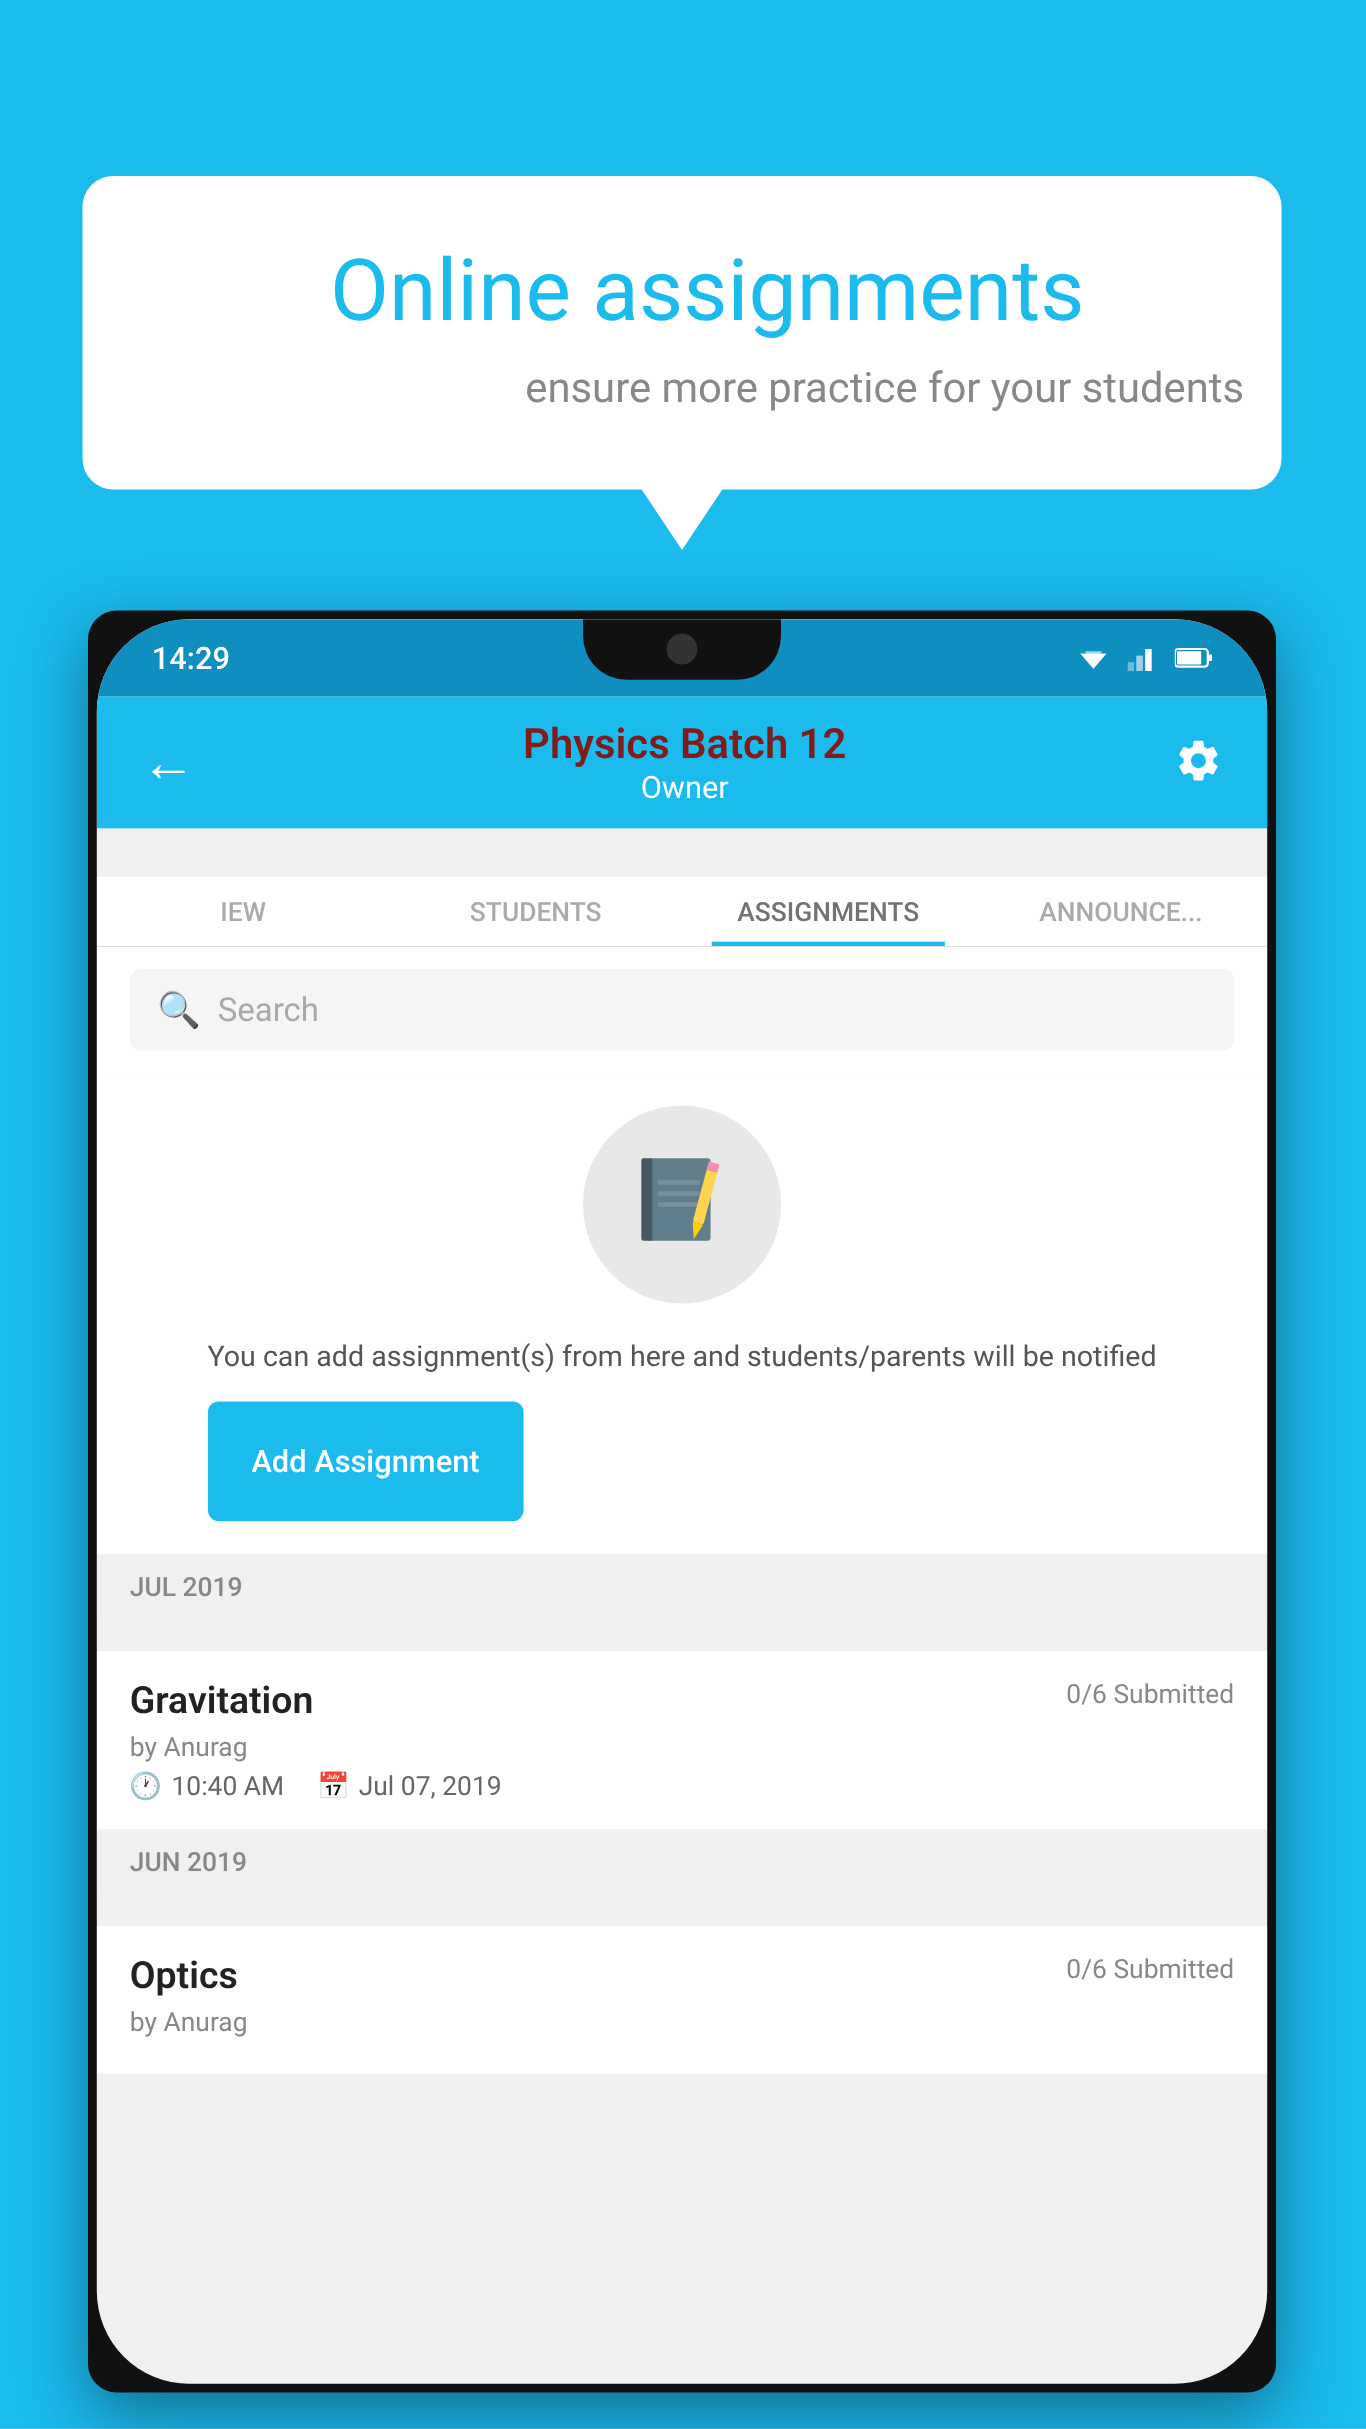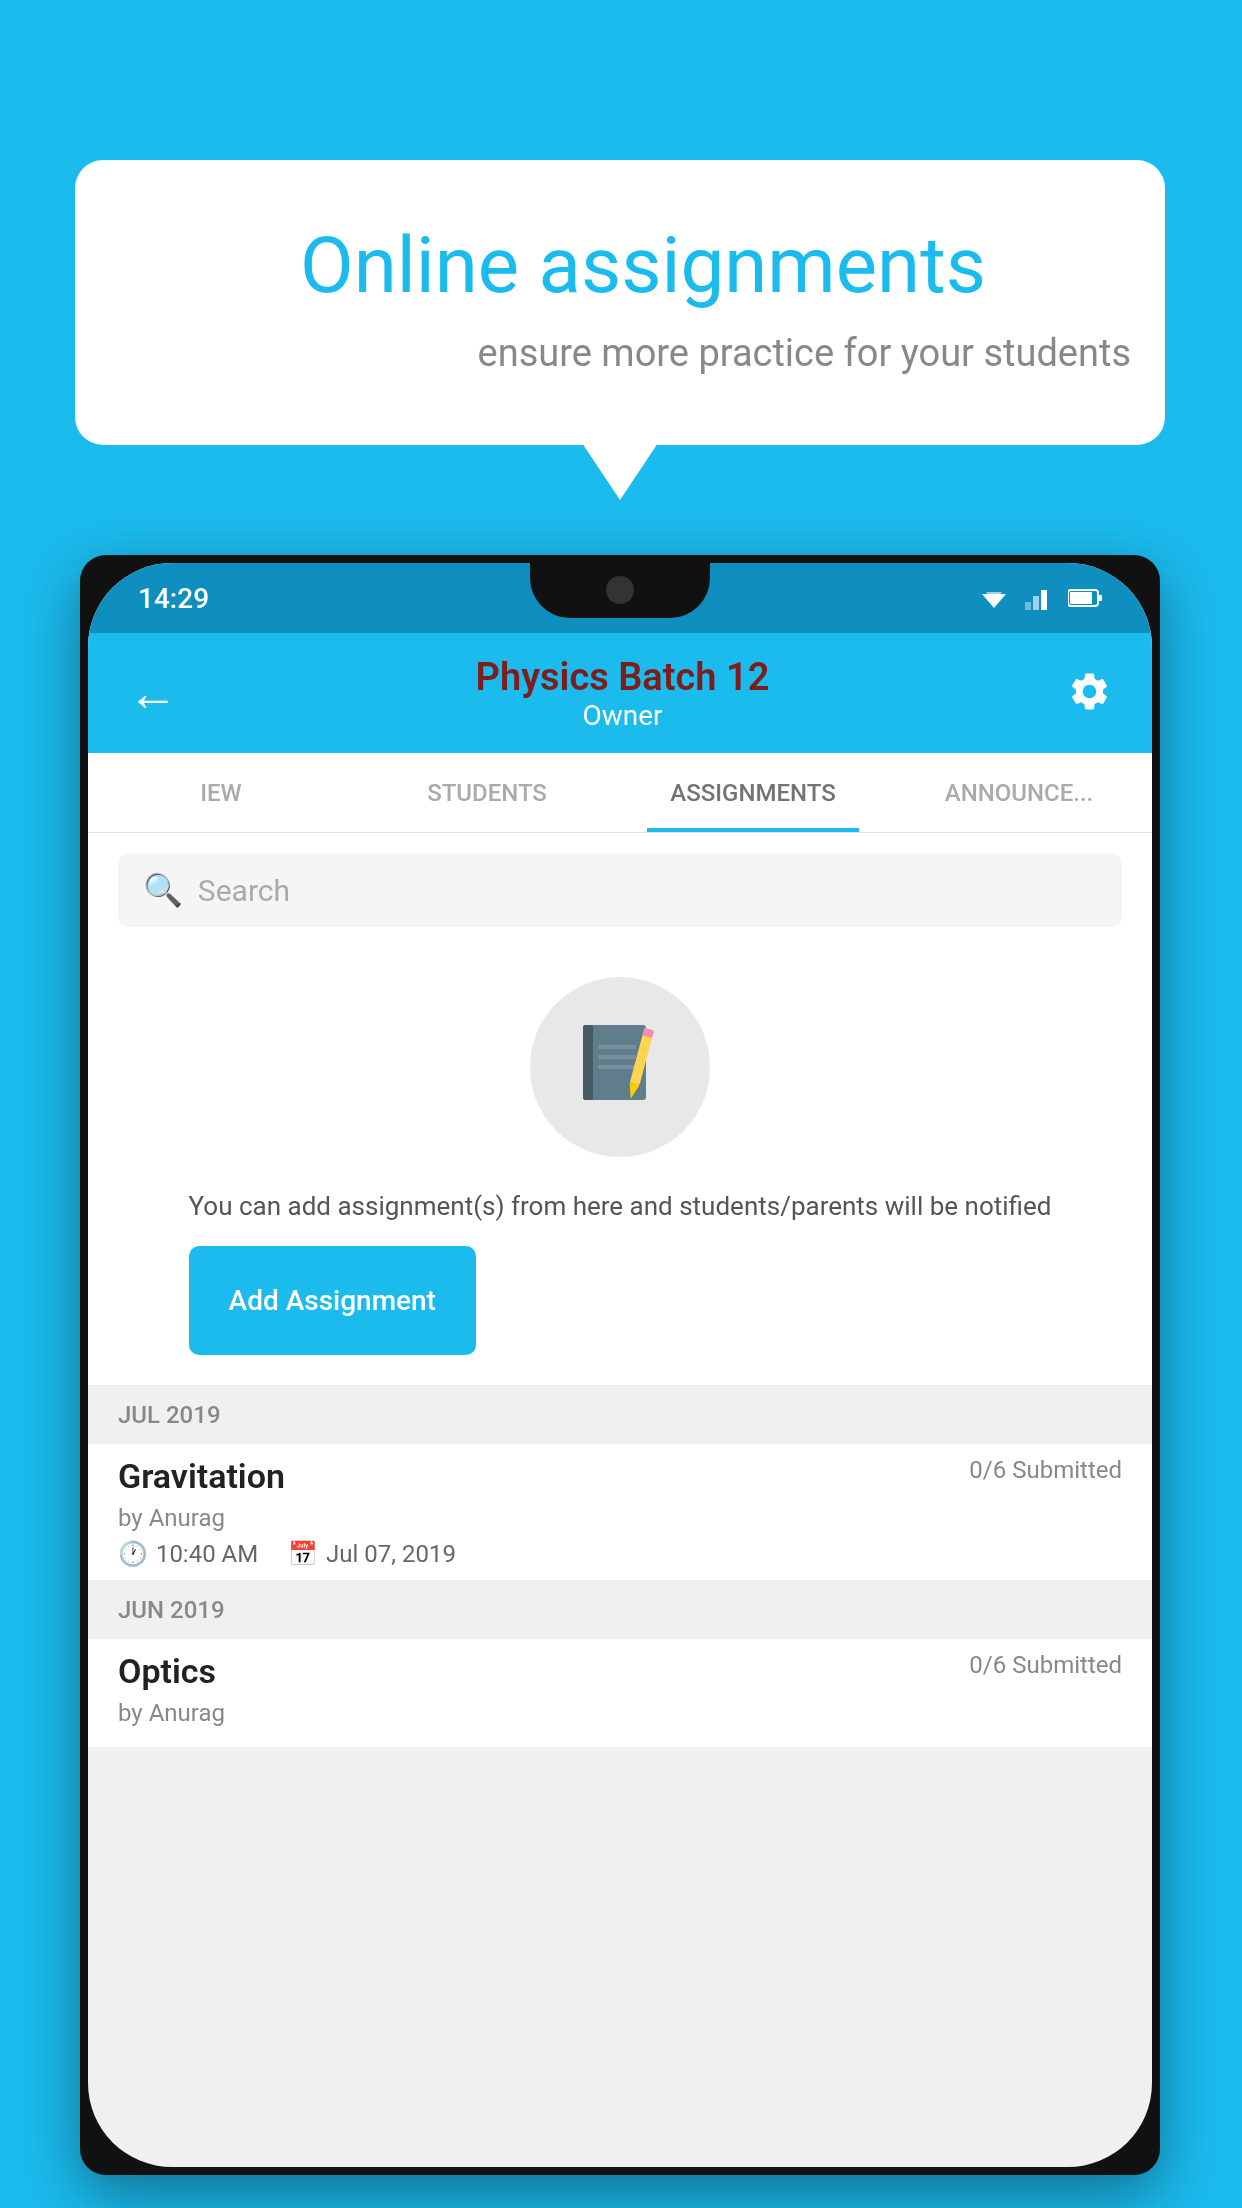--- a/index.html
+++ b/index.html
@@ -157,21 +157,22 @@
       color: white;
       font-size: 28px;
       font-weight: 400;
     }
 
     
     .tab-bar {
       background: white;
       display: flex;
       border-bottom: 1px solid #ddd;
-      height: 80px;
+      height: 64px;
+      margin-top: 44px;
     }
 
     .tab-item {
       flex: 1;
       display: flex;
       align-items: center;
       justify-content: center;
       font-size: 24px;
       color: #aaa;
       font-weight: 500;
@@ -265,22 +266,23 @@
       background: #f0f0f0;
       padding: 15px 30px;
       color: #888;
       font-size: 24px;
       font-weight: 500;
     }
 
     
     .assignment-item {
       background: white;
-      padding: 12px 30px;
+      padding: 25px 30px;
       border-bottom: 1px solid #eee;
+      margin-top: 29px;
     }
 
     .assignment-row-top {
       display: flex;
       justify-content: space-between;
       align-items: flex-start;
       margin-bottom: 8px;
     }
 
     .assignment-name {

